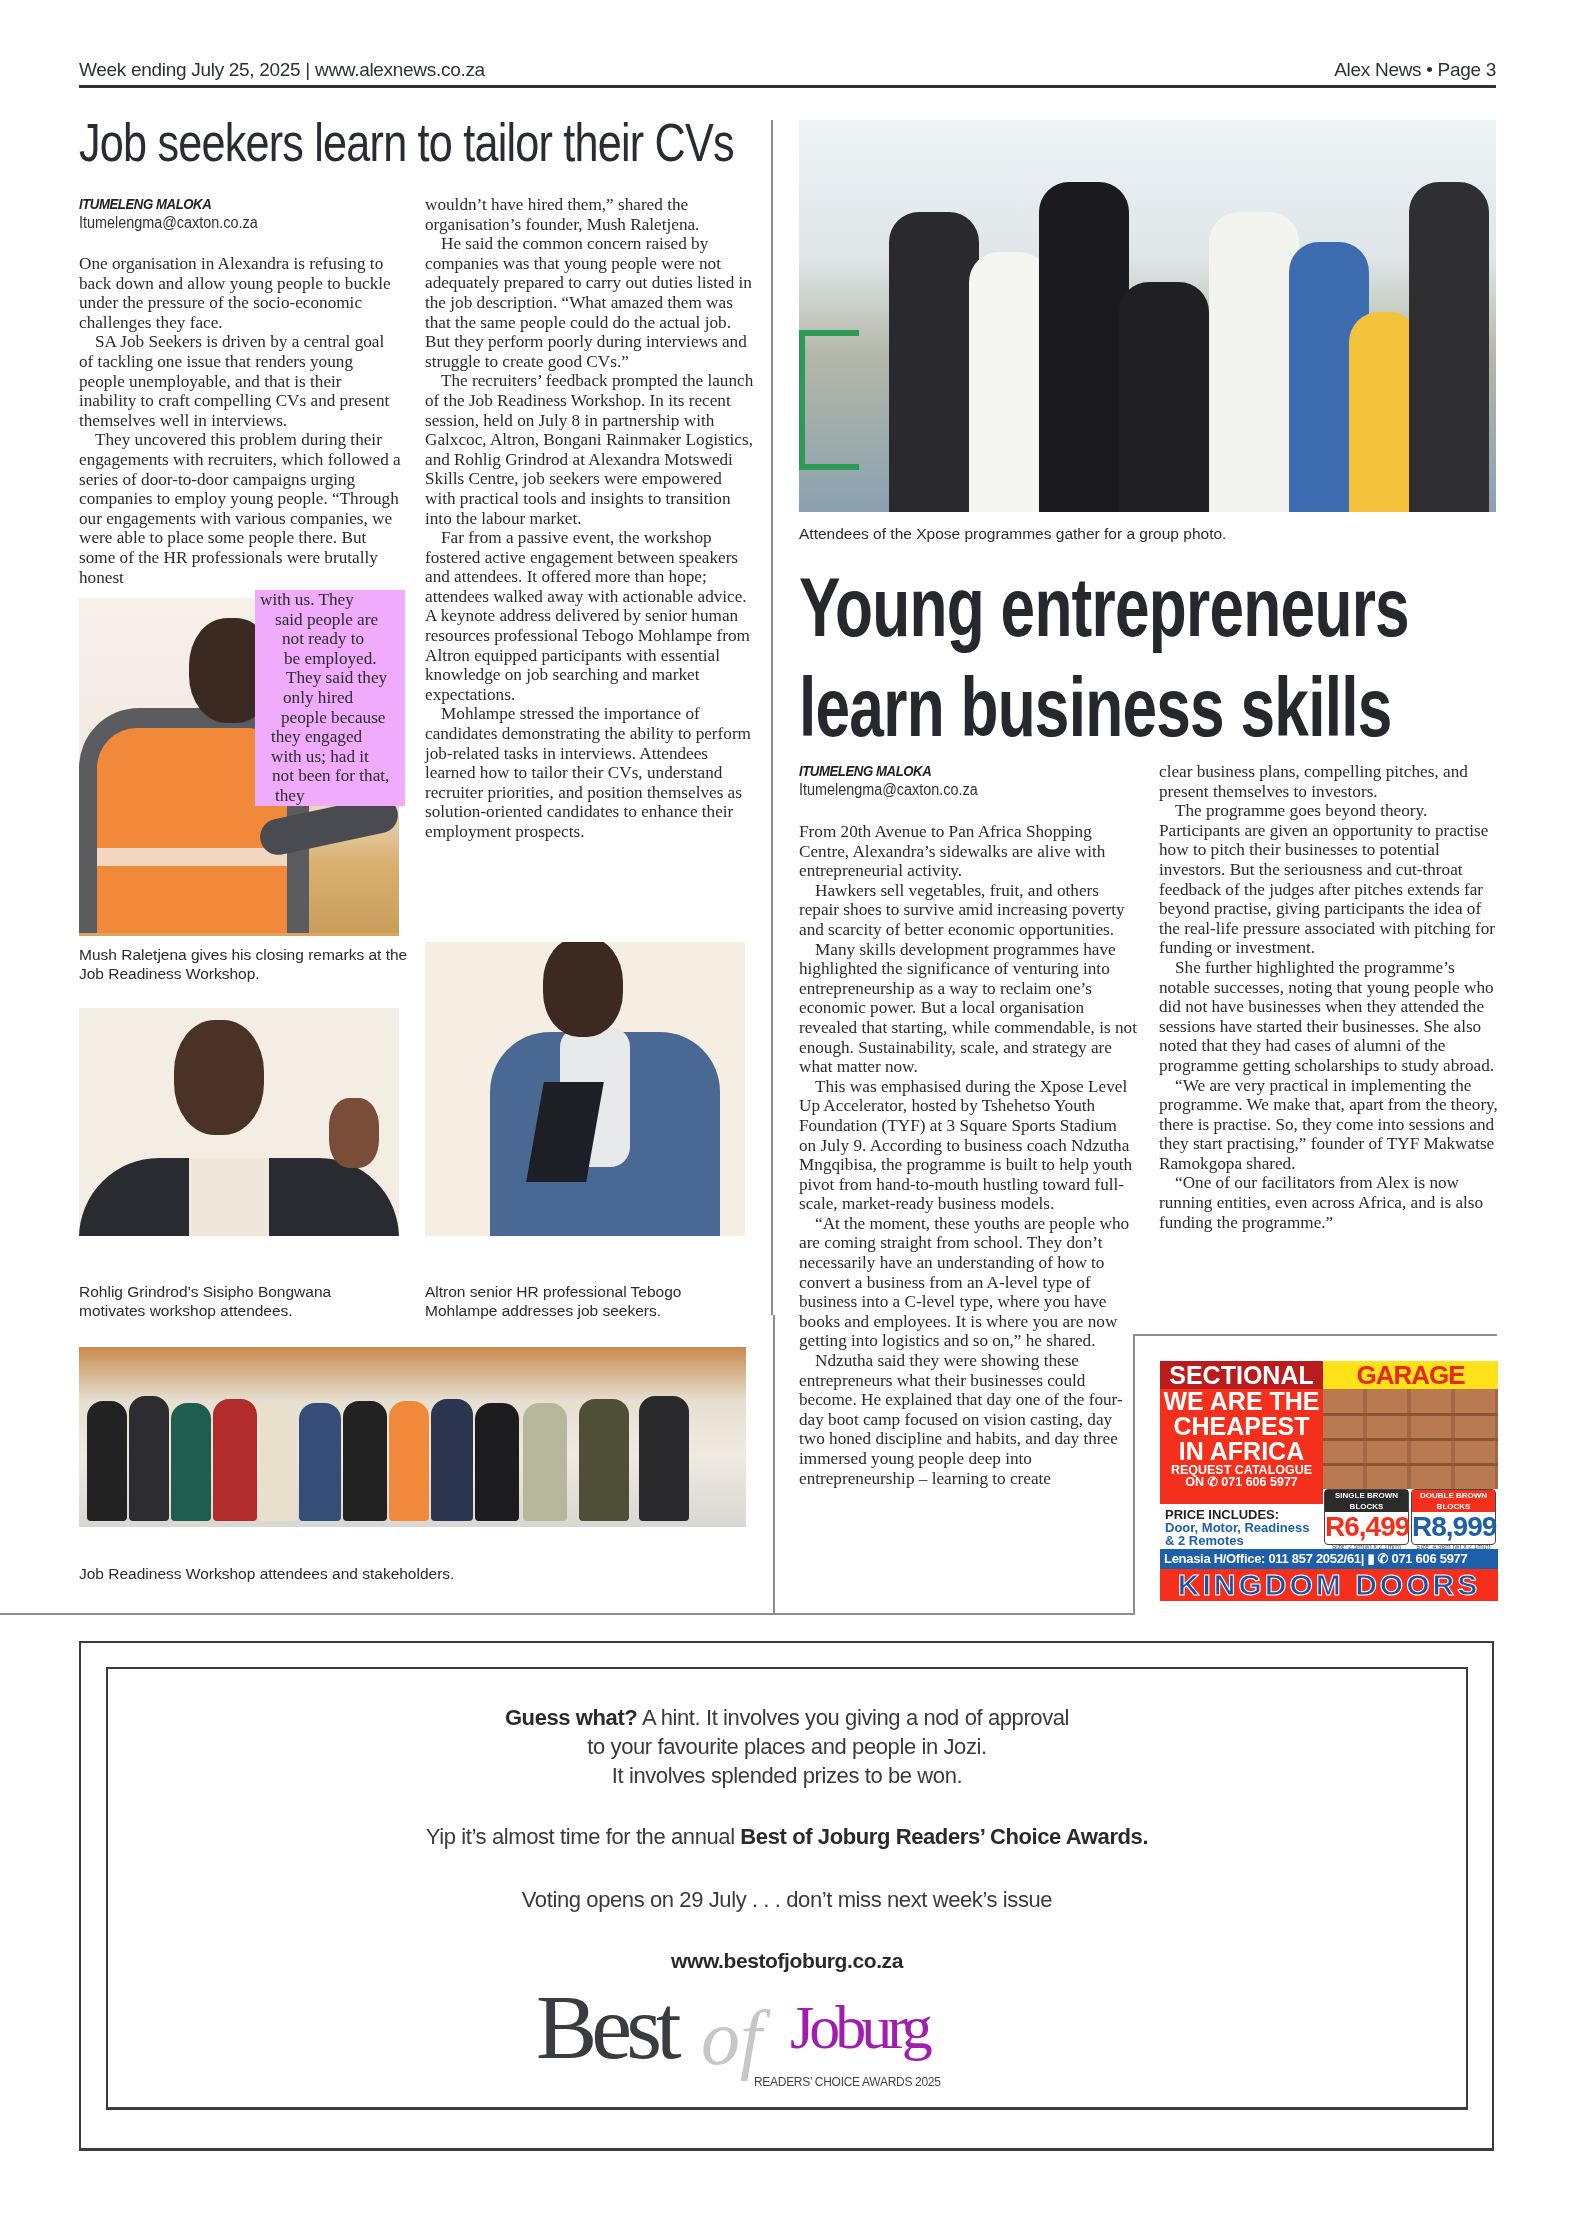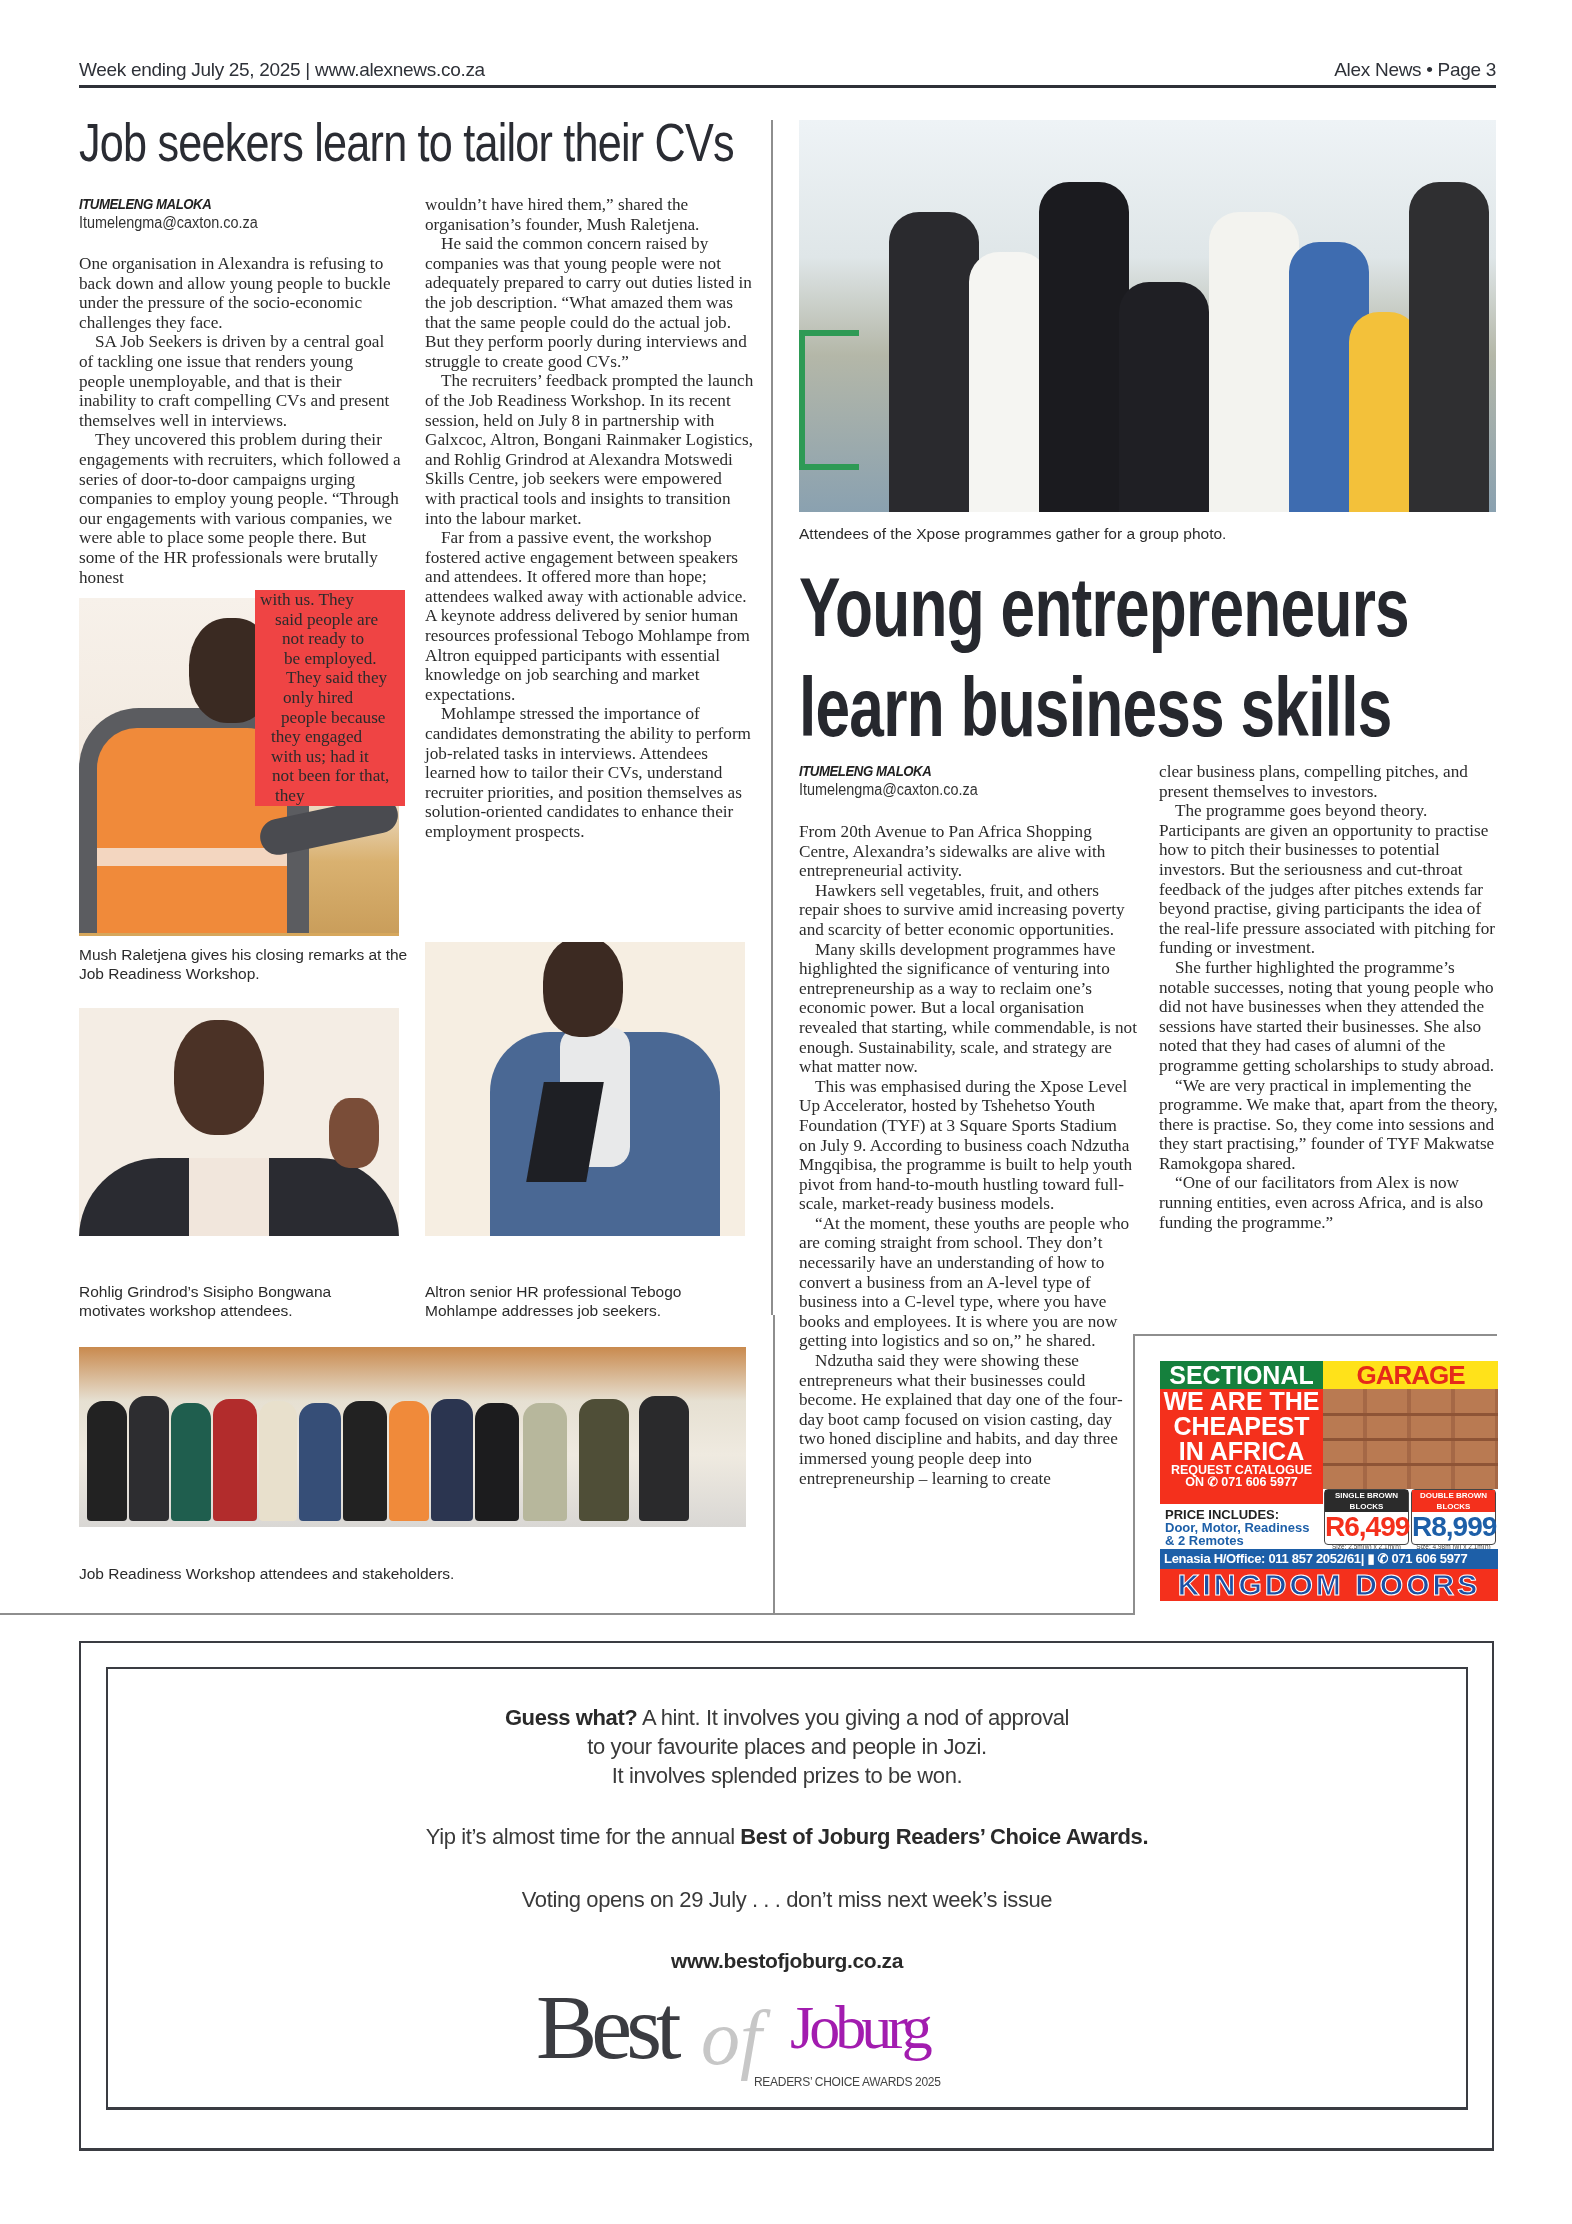--- a/index.html
+++ b/index.html
@@ -58,21 +58,21 @@
 
   .headline2 { left: 799px; top: 557px; width: 700px; font-family: "Liberation Sans Narrow", "Liberation Sans", sans-serif; font-weight: bold;
     font-size: 84px; line-height: 100px; color: #26282e; white-space: nowrap; transform: scaleX(0.74); transform-origin: left top; letter-spacing: -1px; }
 
   .article2-frame-left { left: 773px; top: 1315px; width: 2px; height: 300px; background:#8e8e8e; }
   .article2-frame-bottom { left: 0px; top: 1613px; width: 1135px; height: 2px; background:#8e8e8e; }
   .ad-box { left: 1133px; top: 1334px; width: 364px; height: 281px; border-top: 2px solid #8e8e8e; border-left: 2px solid #8e8e8e; }
 
   
   .garage-ad { left: 1160px; top: 1361px; width: 338px; height: 247px; font-family: "Liberation Sans", sans-serif; font-weight: bold; }
-  .ga-sectional { position:absolute; left:0; top:0; width:163px; height:28px; background:#15803d; color:#fff; font-size:25px; line-height:28px; text-align:center; }
+  .ga-sectional { position:absolute; left:0; top:0; width:163px; height:28px; background:#b91c1c; color:#fff; font-size:25px; line-height:28px; text-align:center; }
   .ga-garage { position:absolute; left:163px; top:0; width:175px; height:28px; background:#ffe21a; color:#e52a1a; font-size:26px; line-height:28px; text-align:center; font-family:"Liberation Sans Narrow","Liberation Sans",sans-serif; transform-origin:left; letter-spacing:-1px; }
   .ga-red { position:absolute; left:0; top:28px; width:163px; height:115px; background:#f4301c; color:#fff; text-align:center; }
   .ga-red .big { font-size:25px; line-height:25px; display:block; font-family:"Liberation Sans Narrow","Liberation Sans",sans-serif; }
   .ga-red .small { font-size:12.5px; line-height:12px; display:block; }
   .ga-door { position:absolute; left:163px; top:28px; width:175px; height:100px; background: repeating-linear-gradient(90deg,#b97a52 0 40px,#a56846 40px 44px), #b47550; }
   .ga-door .rowline { position:absolute; left:0; width:100%; height:3px; background:#8e5436; }
   .ga-price-label { position:absolute; left:5px; top:147px; width:155px; font-size:13px; line-height:13px; color:#222; }
   .ga-price-label .blue { color:#1d5fa8; display:block; }
   .ga-block { position:absolute; top:128px; width:85px; height:56px; border:1.5px solid #444; border-radius: 4px; background:#fff; text-align:center; }
   .ga-block .bh { display:block; font-size:8px; line-height:11px; color:#fff; }
@@ -116,21 +116,21 @@
 
 <div class="abs photo ph-mush" style="left:79px; top:598px; width:320px; height:338px;">
   <div class="body"></div>
     <div class="vest"></div>
     <div class="vest-stripe"></div>
     <div class="head"></div>
     <div class="arm"></div>
     <div class="table"></div>
 </div>
 <div class="abs body-col" style="left:255px; top:590px; width:150px; background:transparent;">
-  <div style="background:#ef4444; padding-left:2px;">
+  <div style="background:#f0abfc; padding-left:2px;">
     <div style="margin-left:3px">with us. They</div>
     <div style="margin-left:18px">said people are</div>
     <div style="margin-left:25px">not ready to</div>
     <div style="margin-left:27px">be employed.</div>
     <div style="margin-left:29px">They said they</div>
     <div style="margin-left:26px">only hired</div>
     <div style="margin-left:24px">people because</div>
     <div style="margin-left:14px">they engaged</div>
     <div style="margin-left:14px">with us; had it</div>
     <div style="margin-left:15px; white-space:nowrap;">not been for that,</div>

